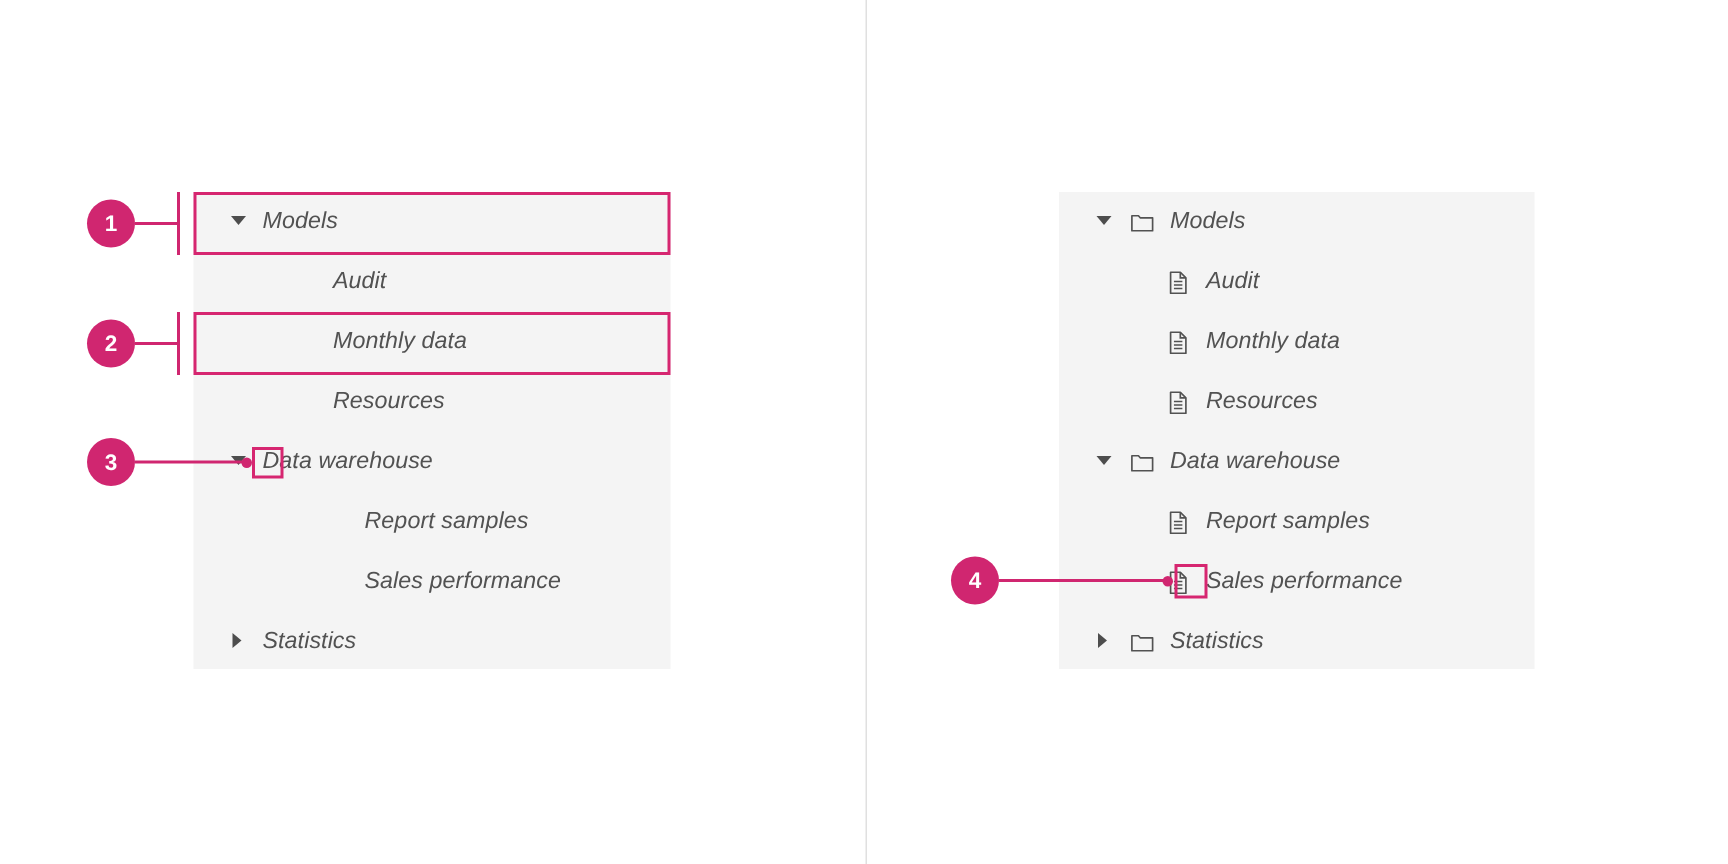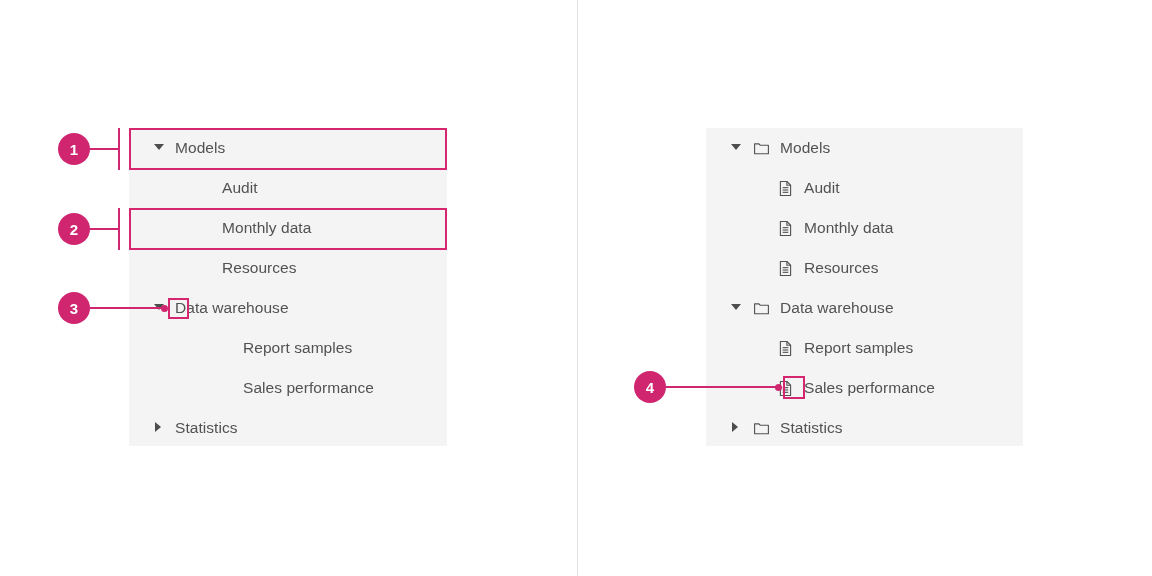--- a/index.html
+++ b/index.html
@@ -43,20 +43,21 @@
   .tree-row {
     position: relative;
     height: 40px;
     display: flex;
     align-items: center;
     box-sizing: border-box;
     color: #525252;
     font-size: 15.5px;
     letter-spacing: 0.05px;
     white-space: nowrap;
+    font-style: italic;
   }
 
   
   .ind-0 { padding-left: 22px; }
   .ind-1 { padding-left: 46px; align-items: center; }
   .ind-2 { padding-left: 70px; }
 
   
   #panel-left .ind-0 { padding-left: 22px; }
   #panel-left .ind-1 { padding-left: 69px; }

